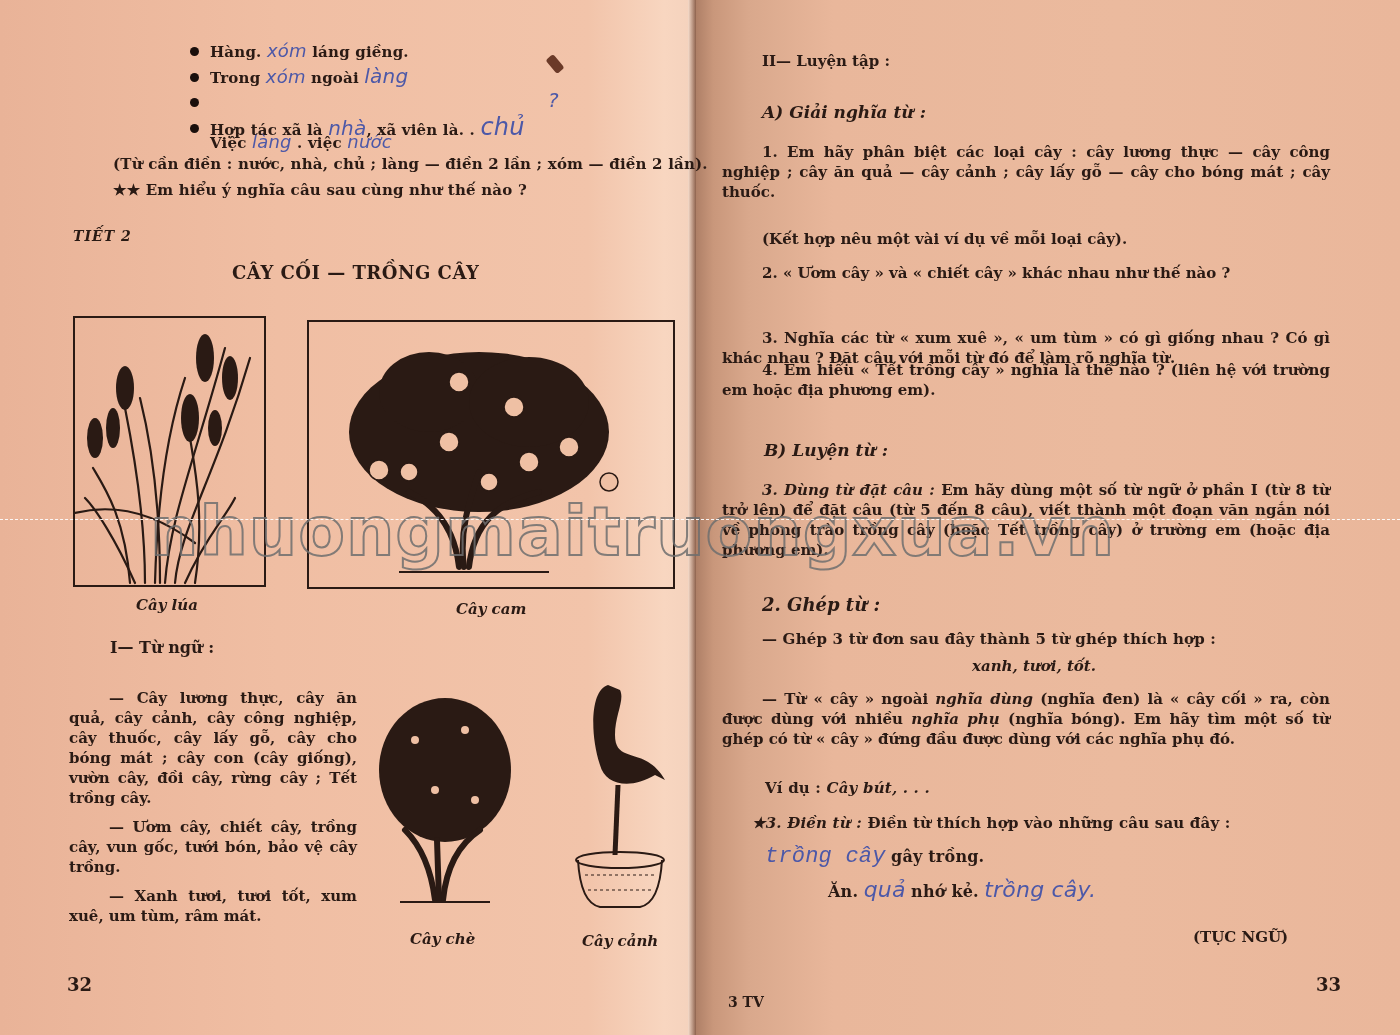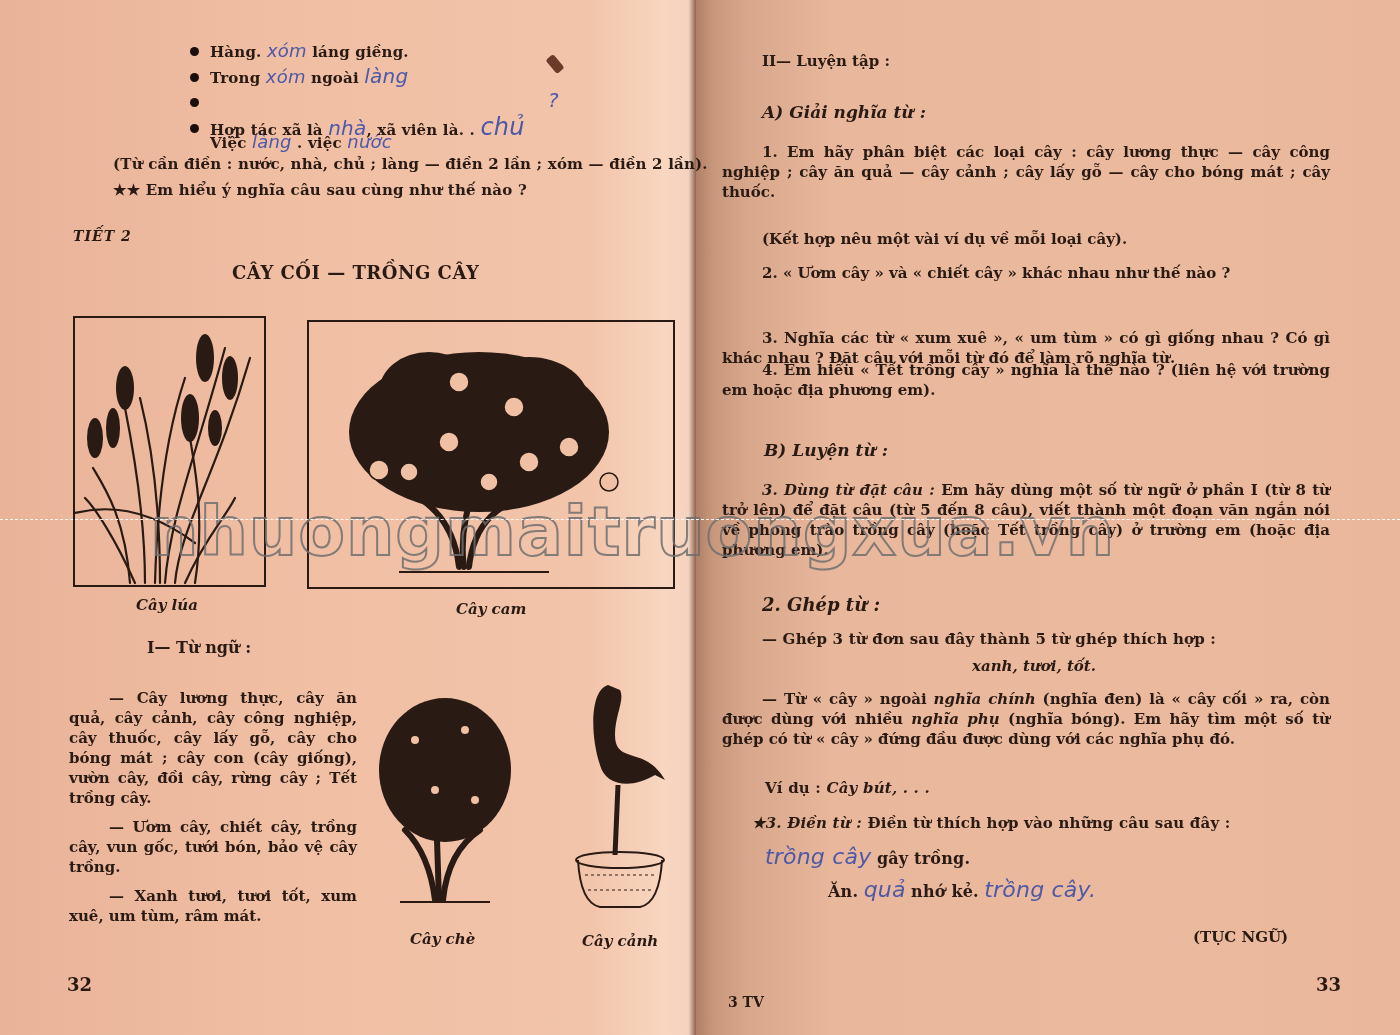--- a/index.html
+++ b/index.html
@@ -135,21 +135,21 @@
     <g stroke="#2a1a14" stroke-width="6" fill="none" stroke-linecap="round">
       <path d="M150 245 C145 200 120 180 100 170"></path>
       <path d="M160 245 C165 200 190 180 230 170"></path>
       <path d="M155 245 C150 210 160 180 170 150"></path>
     </g>
     <path d="M90 250 L240 250" stroke="#2a1a14" stroke-width="2"></path>
   </svg>
 </div>
 <div class="caption" style="left:456px; top:600px;">Cây cam</div>
 
-<div class="abs b" style="left:110px; top:638px; font-size:16px;margin-left:37px;">I— Từ ngữ :</div>
+<div class="abs b" style="left:110px; top:638px; font-size:16px;">I— Từ ngữ :</div>
 
 <div>
   <div class="para" style="left:69px; top:688px; width:288px;"><span class="ind"></span><span>— Cây lương thực, cây ăn quả, cây cảnh, cây công nghiệp, cây thuốc, cây lấy gỗ, cây cho bóng mát ; cây con (cây giống), vườn cây, đồi cây, rừng cây ; Tết trồng cây.</span></div>
   <div class="para" style="left:69px; top:817px; width:288px;"><span class="ind"></span><span>— Ươm cây, chiết cây, trồng cây, vun gốc, tưới bón, bảo vệ cây trồng.</span></div>
   <div class="para" style="left:69px; top:886px; width:288px;"><span class="ind"></span><span>— Xanh tươi, tươi tốt, xum xuê, um tùm, râm mát.</span></div>
 </div>
 
 <div class="abs" style="left:375px; top:690px; width:140px; height:220px;">
   <svg width="140" height="220" viewBox="0 0 140 220">
     <ellipse cx="70" cy="80" rx="66" ry="72" fill="#2a1a14"></ellipse>
@@ -191,33 +191,33 @@
 <div class="para" style="left:722px; top:300px; width:608px;margin-top:28px;"><span class="ind"></span><span>3. Nghĩa các từ « xum xuê », « um tùm » có gì giống nhau ? Có gì khác nhau ? Đặt câu với mỗi từ đó để làm rõ nghĩa từ.</span></div>
 <div class="para" style="left:722px; top:360px; width:608px;"><span class="ind"></span><span>4. Em hiểu « Tết trồng cây » nghĩa là thế nào ? (liên hệ với trường em hoặc địa phương em).</span></div>
 
 <div class="abs i b" style="left:764px; top:440px; font-size:17px;">B) Luyện từ :</div>
 
 <div class="para" style="left:722px; top:480px; width:608px;"><span class="ind"></span><span class="i">3. Dùng từ đặt câu :</span><span> Em hãy dùng một số từ ngữ ở phần I (từ 8 từ trở lên) để đặt câu (từ 5 đến 8 câu), viết thành một đoạn văn ngắn nói về phong trào trồng cây (hoặc Tết trồng cây) ở trường em (hoặc địa phương em).</span></div>
 
 <div class="abs i b" style="left:762px; top:594px; font-size:18px;">2. Ghép từ :</div>
 <div class="abs txt" style="left:762px; top:629px;">— Ghép 3 từ đơn sau đây thành 5 từ ghép thích hợp :</div>
 <div class="abs i b" style="left:972px; top:657px; font-size:15px;">xanh, tươi, tốt.</div>
-<div class="para" style="left:722px; top:689px; width:608px;"><span class="ind"></span><span>— Từ « cây » ngoài </span><span class="i">nghĩa chính</span><span> (nghĩa đen) là « cây cối » ra, còn được dùng với nhiều </span><span class="i">nghĩa phụ</span><span> (nghĩa bóng). Em hãy tìm một số từ ghép có từ « cây » đứng đầu được dùng với các nghĩa phụ đó.</span></div>
+<div class="para" style="left:722px; top:689px; width:608px;"><span class="ind"></span><span>— Từ « cây » ngoài </span><span class="i">nghĩa dùng</span><span> (nghĩa đen) là « cây cối » ra, còn được dùng với nhiều </span><span class="i">nghĩa phụ</span><span> (nghĩa bóng). Em hãy tìm một số từ ghép có từ « cây » đứng đầu được dùng với các nghĩa phụ đó.</span></div>
 
 <div class="abs txt" style="left:765px; top:778px;">
   <span>Ví dụ :</span>
   <span class="i">Cây bút, . . .</span>
 </div>
 
 <div class="abs txt" style="left:752px; top:813px;">
   <span class="i">★3. Điền từ :</span><span> Điền từ thích hợp vào những câu sau đây :</span>
 </div>
 
 <div class="abs txt" style="left:765px; top:847px;">
-  <span class="hand" style="font-size:22px;">trồng cây</span>
+  <span class="hand" style="font-size:22px;font-family:Liberation Mono, monospace;">trồng cây</span>
   <span style="font-size:16px;">gây trồng.</span>
 </div>
 <div class="abs txt" style="left:828px; top:880px;">
   <span style="font-size:16px;">Ăn.</span>
   <span class="hand" style="font-size:22px;">quả</span>
   <span style="font-size:16px;">nhớ kẻ.</span>
   <span class="hand" style="font-size:22px;">trồng cây.</span>
 </div>
 <div class="abs b" style="left:1193px; top:928px; font-size:15px;">(TỤC NGỮ)</div>
 

